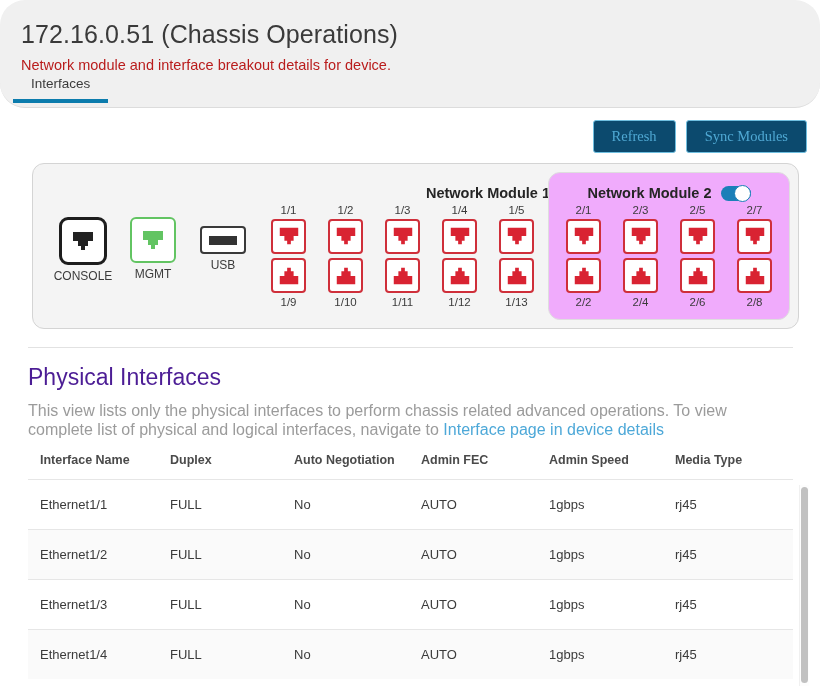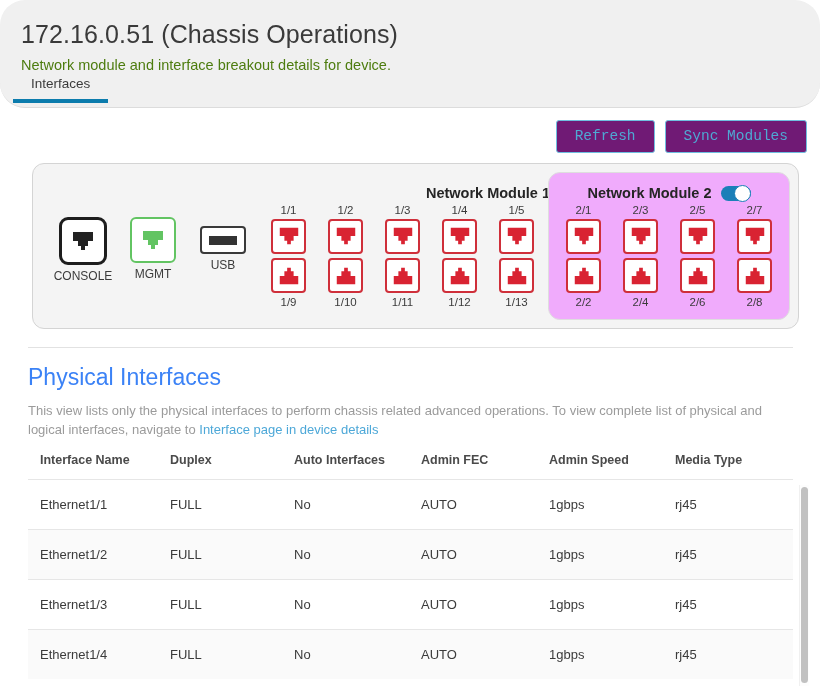--- a/index.html
+++ b/index.html
@@ -25,21 +25,21 @@
   .page-title {
     font-size: 25px;
     color: #3a3a3a;
     font-weight: 400;
     margin: 0 0 0 21px;
     line-height: 32px;
     letter-spacing: 0.1px;
   }
   .page-subtitle {
     font-size: 14.5px;
-    color: #4d7c0f;
+    color: #b91c1c;
     margin: 5px 0 0 21px;
     line-height: 20px;
   }
   .tabs {
     position: absolute;
     bottom: 4px;
     left: 13px;
     display: flex;
   }
   .tab {
@@ -54,28 +54,28 @@
   }
 
   
   .action-bar {
     display: flex;
     justify-content: flex-end;
     gap: 10px;
     padding: 12px 13px 0 0;
   }
   .btn {
-    background: #701a75;
+    background: #0c4a6e;
     border: 1px solid #6fbfe0;
     color: #4fa8d3;
     font-size: 14.5px;
     padding: 6px 18px 7px 18px;
     border-radius: 3px;
     cursor: pointer;
-    font-family: Liberation Mono, monospace;
+    font-family: Liberation Serif, serif;
     line-height: 18px;
   }
 
   
   .chassis-card {
     margin: 10px 21px 0 32px;
     background: #f4f4f4;
     border: 1px solid #d4d4d4;
     border-radius: 12px;
     height: 166px;
@@ -211,26 +211,26 @@
 
   
   .divider {
     border-top: 1px solid #e2e2e2;
     margin: 18px 27px 0 28px;
   }
 
   
   .section-title {
     font-size: 23px;
-    color: #3b82f6;
+    color: #4c1d95;
     font-weight: 400;
     margin: 16px 0 0 28px;
   }
   .section-desc {
-    font-size: 13px;
+    font-size: 16px;
     color: #9b9b9b;
     margin: 10px 28px 0 28px;
     line-height: 19px;
     max-width: 770px;
   }
   .section-desc a {
     color: #4da8d8;
     text-decoration: none;
   }
 
@@ -516,21 +516,21 @@
 <div class="section-desc">
   <span>This view lists only the physical interfaces to perform chassis related advanced operations. To view complete list of physical and logical interfaces, navigate to </span><a href="#">Interface page in device details</a>
 </div>
 
 <div class="table-wrap">
   <table class="iface">
     <thead>
       <tr>
         <th style="width:118px">Interface Name</th>
         <th style="width:112px">Duplex</th>
-        <th style="width:115px">Auto Interfaces</th>
+        <th style="width:115px">Auto Negotiation</th>
         <th style="width:116px">Admin FEC</th>
         <th style="width:114px">Admin Speed</th>
         <th>Media Type</th>
       </tr>
     </thead>
     <tbody id="iface-rows">
         <tr>
           <td>Ethernet1/1</td>
           <td>FULL</td>
           <td>No</td>

